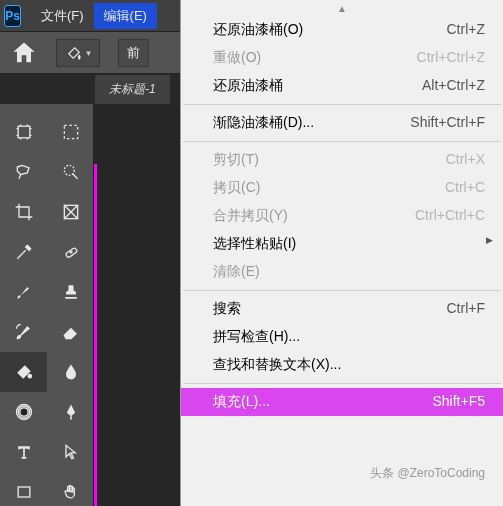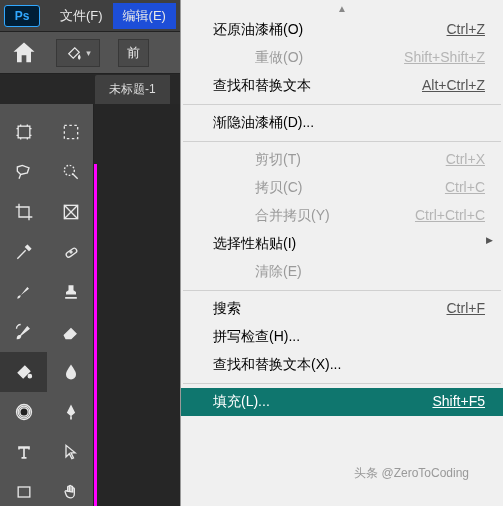--- a/index.html
+++ b/index.html
@@ -14,21 +14,21 @@
   }
   .menubar {
     height: 32px;
     background: #404040;
     display: flex;
     align-items: center;
     padding-left: 4px;
     border-bottom: 1px solid #222;
   }
   .ps-logo {
-    width: 36px; height: 22px;
+    width: 17px; height: 22px;
     background: #001e36;
     border: 1px solid #31a8ff;
     border-radius: 3px;
     display: flex;
     align-items: center;
     justify-content: center;
     color: #31a8ff;
     font-weight: bold;
     font-size: 12px;
     margin-right: 10px;
@@ -74,20 +74,21 @@
     display: flex;
     align-items: flex-end;
     padding-left: 95px;
   }
   .doc-tab {
     background: #404040;
     padding: 6px 14px;
     font-size: 12px;
     color: #ddd;
     border-top-left-radius: 2px;
+    font-style: italic;
   }
   .workspace {
     display: flex;
     height: calc(100% - 104px);
   }
   .tools-wrap {
     width: 94px;
     background: #535353;
     border-right: 1px solid #222;
     padding-top: 8px;
@@ -128,39 +129,39 @@
     color: #888;
     font-size: 10px;
   }
   .dd-item {
     display: flex;
     justify-content: space-between;
     padding: 5px 18px 5px 32px;
     cursor: pointer;
     white-space: nowrap;
   }
-  .dd-item.disabled { color: #9a9a9a; cursor: default; margin-left: 42px; }
+  .dd-item.disabled { color: #9a9a9a; cursor: default; }
   .dd-item.submenu::after {
     content: "▶"; font-size: 9px; color: #555;
     position: relative; left: 8px;
   }
   .dd-item.highlight {
-    background: #0f766e;
+    background: #d946ef;
     color: #fff;
   }
   .dd-sep {
     height: 1px; background: #d0d0d0;
     margin: 4px 2px;
   }
-  .shortcut { color: #555; text-decoration: underline; }
+  .shortcut { color: #555; }
   .dd-item.disabled .shortcut { color: #b5b5b5; }
   .dd-item.highlight .shortcut { color: #fff; }
   .watermark {
     position: absolute;
-    right: 34px; bottom: 24px;
+    right: 18px; bottom: 24px;
     color: #999;
     font-size: 12px;
     pointer-events: none;
   }
 </style>
 </head>
 <body>
 
 <div class="menubar">
   <div class="ps-logo">Ps</div>
@@ -310,29 +311,30 @@
 
 <div class="dropdown">
   <div class="scroll-arrow">▲</div>
 
   <div class="dd-item">
     <span>还原油漆桶(O)</span>
     <span class="shortcut">Ctrl+Z</span>
   </div>
   <div class="dd-item disabled">
     <span>重做(O)</span>
-    <span class="shortcut">Shift+Shift+Z</span>
-  </div>
-  <div class="dd-item">
-    <span>查找和替换文本</span>
+    <span class="shortcut">Ctrl+Ctrl+Z</span>
+  </div>
+  <div class="dd-item">
+    <span>还原油漆桶</span>
     <span class="shortcut">Alt+Ctrl+Z</span>
   </div>
   <div class="dd-sep"></div>
   <div class="dd-item">
     <span>渐隐油漆桶(D)...</span>
+    <span class="shortcut">Shift+Ctrl+F</span>
   </div>
   <div class="dd-sep"></div>
   <div class="dd-item disabled">
     <span>剪切(T)</span>
     <span class="shortcut">Ctrl+X</span>
   </div>
   <div class="dd-item disabled">
     <span>拷贝(C)</span>
     <span class="shortcut">Ctrl+C</span>
   </div>

